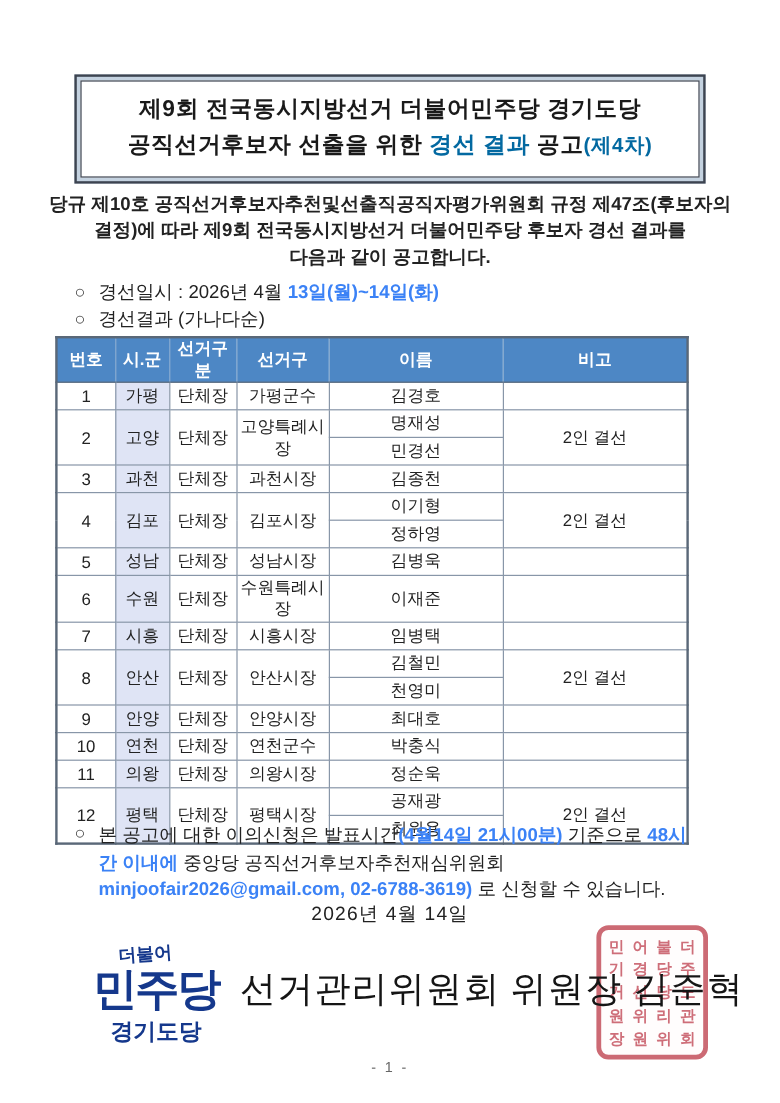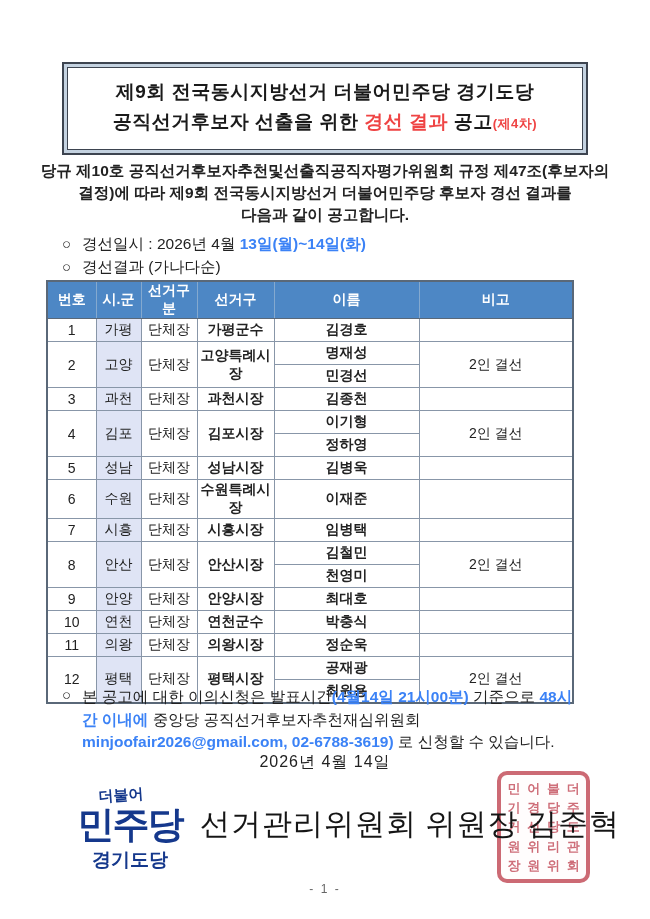--- a/index.html
+++ b/index.html
@@ -12,23 +12,23 @@
   .title-box {
     position:absolute; left:62px; top:62px; width:526px;
     border:2px solid #3d4450; background:#c4d2e0; padding:3px;
   }
   .title-inner {
     border:1px solid #3d4450; background:#ffffff;
     text-align:center; padding:9px 4px 10px 4px;
     font-size:19px; font-weight:bold; line-height:30px; color:#1a1a1a;
     letter-spacing:0.5px;
   }
-  .accent { color:#ef4444; }
+  .accent { color:#0369a1; }
   .accent-bold { color:#3b82f6; font-weight:bold; }
-  .title-small { font-size:13px; }
+  .title-small { font-size:17px; }
   
   .intro {
     position:absolute; left:35px; top:160px; width:580px;
     text-align:center; font-size:15.5px; line-height:22px; color:#222;font-weight:bold;
   }
   
   .bullets { position:absolute; left:62px; top:233px; font-size:15.5px; line-height:21px; }
   .bullet-row { display:flex; align-items:baseline; margin-bottom:2px; }
   .circle { font-size:15px; margin-right:11px; color:#333; }
   
@@ -36,21 +36,21 @@
   table { width:526px; border-collapse:collapse; table-layout:fixed; border:2px solid #5a6878; }
   th {
     background:#4d87c5; color:#ffffff; font-weight:bold; font-size:14px;
     height:28px; border:1px solid #84a9cf; border-bottom:1px solid #5a6878;
   }
   td {
     border:1px solid #8896a8; text-align:center; vertical-align:middle;
     font-size:14px; height:23px; padding:1px 2px; color:#222; background:#ffffff;
   }
   td.city { background:#dfe4f5; }
-  td.bold { font-weight:bold; }
+  td.bold { font-weight:normal; }
   
   .notice { position:absolute; left:62px; top:686px; width:532px; display:flex; }
   .notice-text { font-size:15.5px; line-height:22.5px; color:#222; width:505px; }
   
   .date-line {
     position:absolute; left:62px; top:752px; width:526px;
     text-align:center; font-size:16px; color:#222; letter-spacing:1px;
   }
   
   .logo { position:absolute; left:70px; top:786px; width:120px; text-align:center; color:#15388c; }

